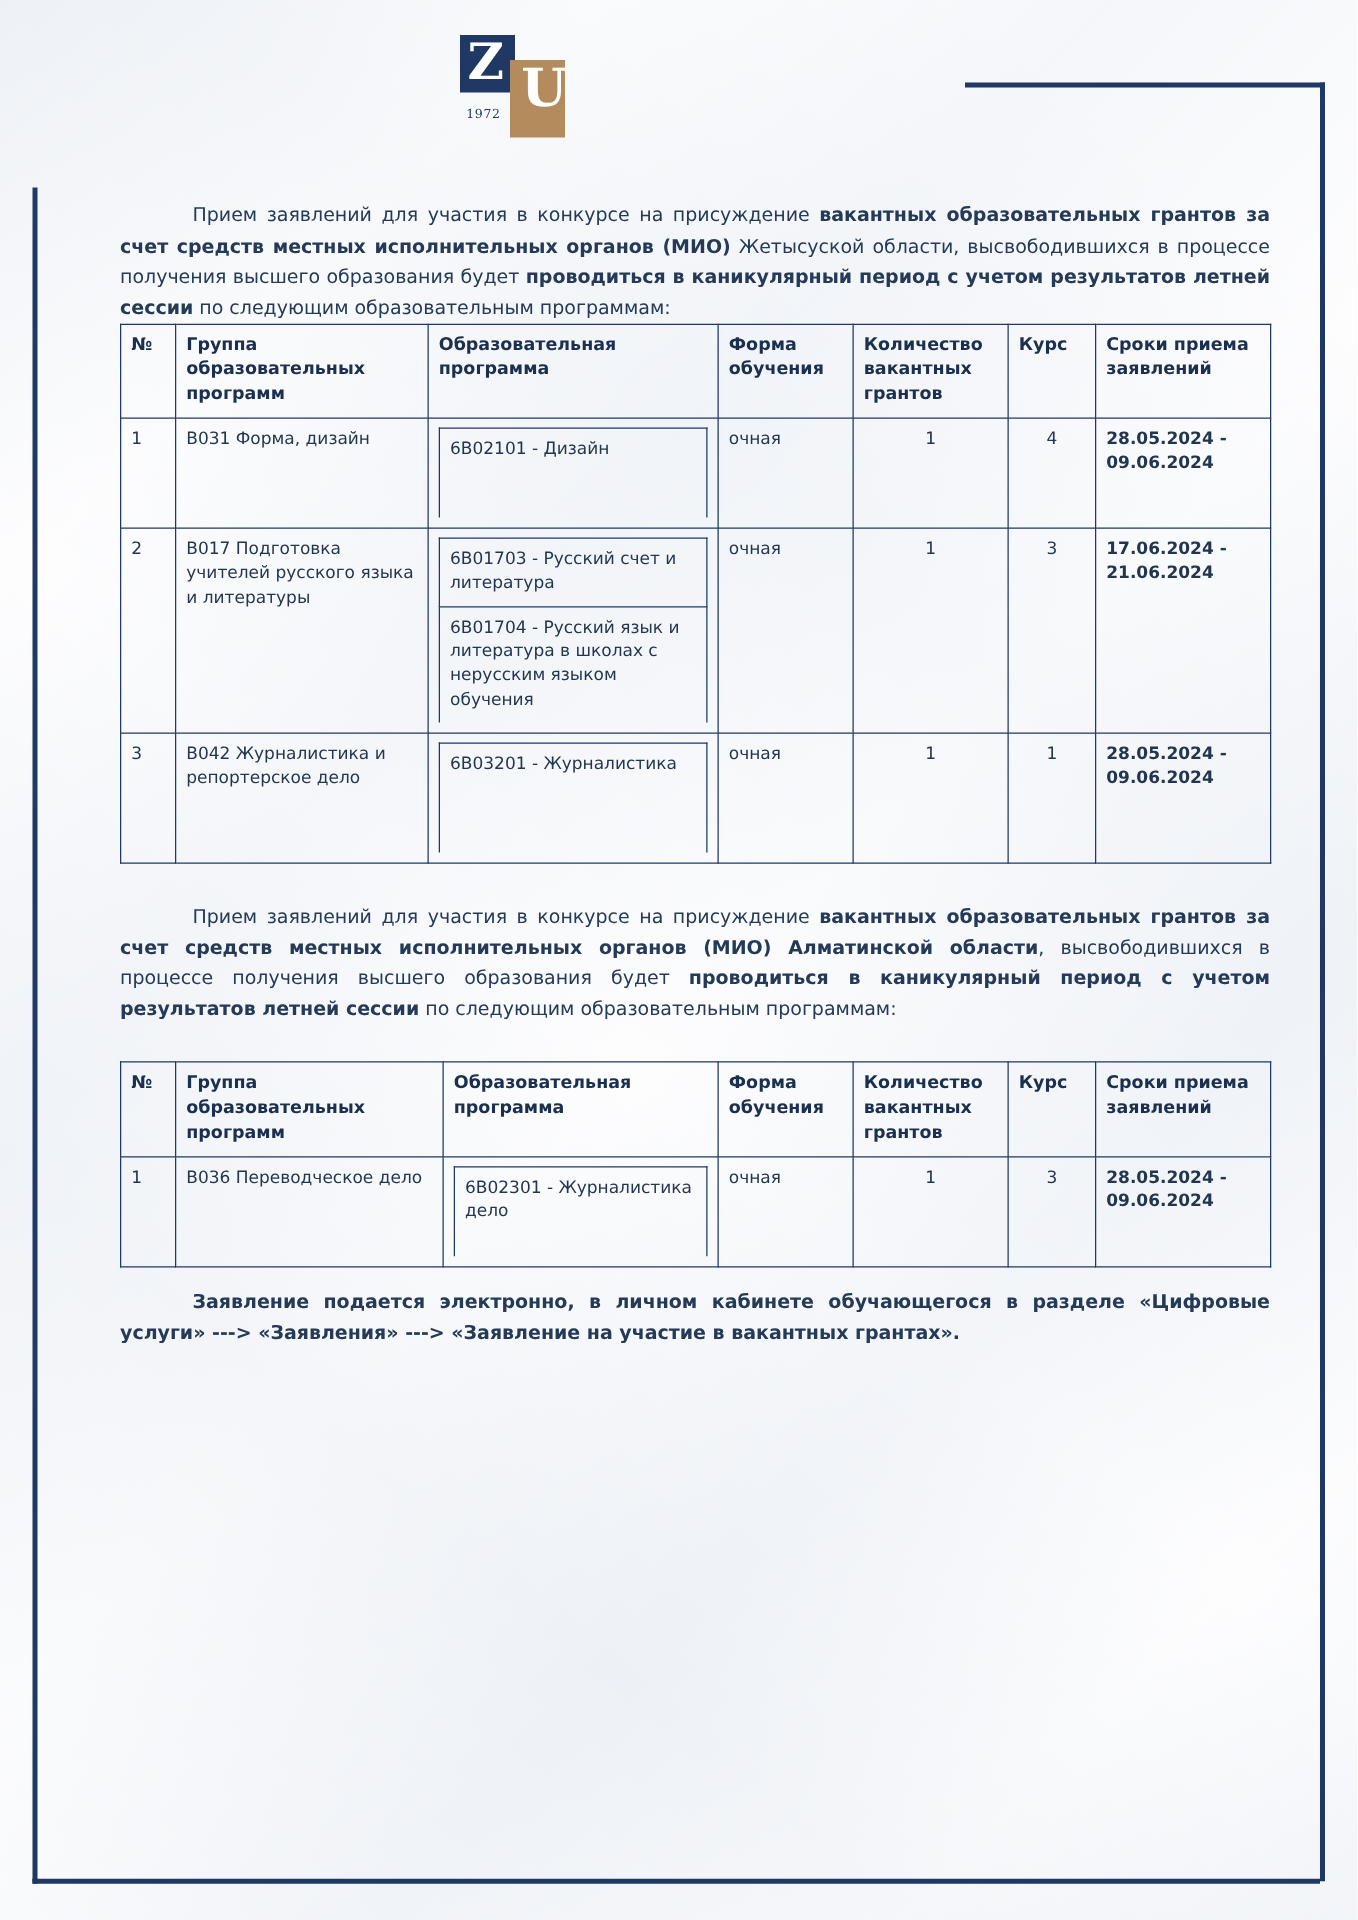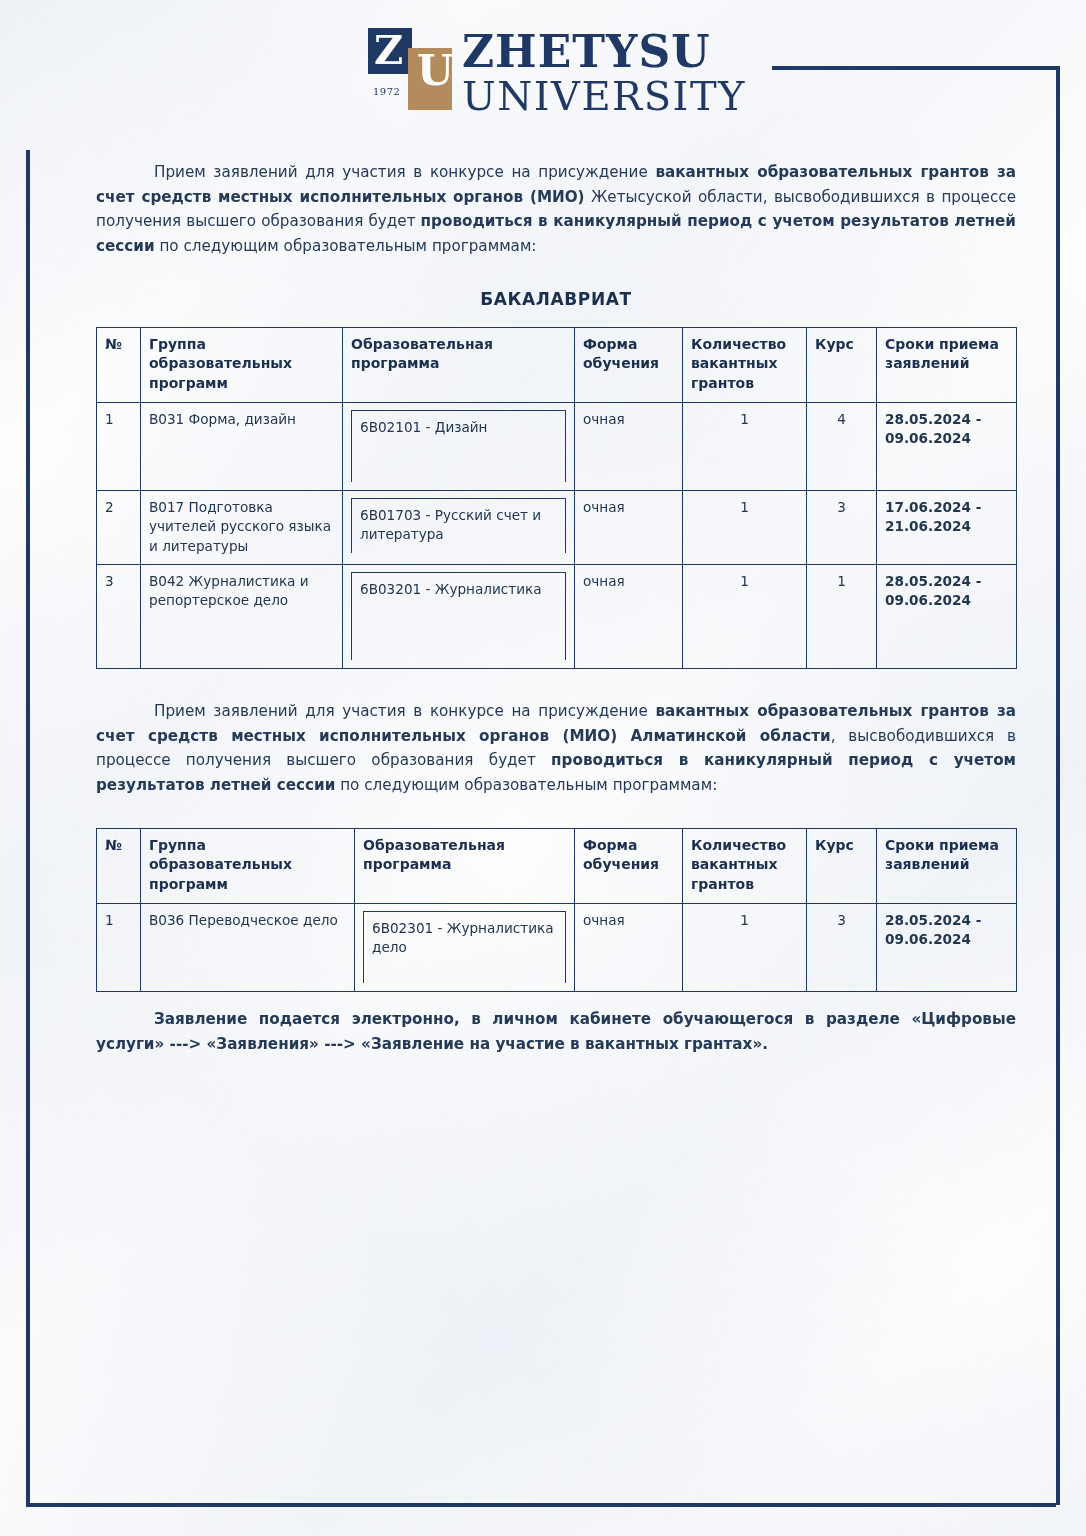--- a/index.html
+++ b/index.html
@@ -230,31 +230,26 @@
   <div class="frame-corner-bl"></div>
 
   <div class="logo-wrap">
     <div class="logo-mark">
       <div class="sq-dark"></div>
       <div class="sq-tan"></div>
       <div class="let-z">Z</div>
       <div class="let-u">U</div>
       <div class="year">1972</div>
     </div>
-    <div class="logo-text">
-      <div class="l1">ZHETYSU</div>
-      <div class="l2">UNIVERSITY</div>
-    </div>
   </div>
 
   <div class="content">
 
     <p class="para"><span>Прием заявлений для участия в конкурсе на присуждение </span><b>вакантных образовательных грантов за счет средств местных исполнительных органов (МИО)</b><span> Жетысуской области, высвободившихся в процессе получения высшего образования будет </span><b>проводиться в каникулярный период с учетом результатов летней сессии</b><span> по следующим образовательным программам:</span></p>
 
-    <div class="section-title">БАКАЛАВРИАТ</div>
 
     <table class="grants">
       <colgroup>
         <col style="width:44px">
         <col style="width:202px">
         <col style="width:232px">
         <col style="width:108px">
         <col style="width:124px">
         <col style="width:70px">
         <col style="width:140px">
@@ -290,20 +285,23 @@
         </tr>
         <tr>
           <td>2</td>
           <td class="mid">В017 Подготовка учителей русского языка и литературы</td>
           <td class="p0">
             <table class="nested">
               <tbody>
                   <tr>
                     <td>6В01703 - Русский счет и литература</td>
                   </tr>
+              <tr>
+                    <td>6В01704 - Русский язык и литература в школах с нерусским языком обучения</td>
+                  </tr>
             </tbody>
               </table>
           </td>
           <td>очная</td>
           <td class="c-center">1</td>
           <td class="c-center">3</td>
           <td class="c-dates">17.06.2024 - 21.06.2024</td>
         </tr>
         <tr>
           <td>3</td>

